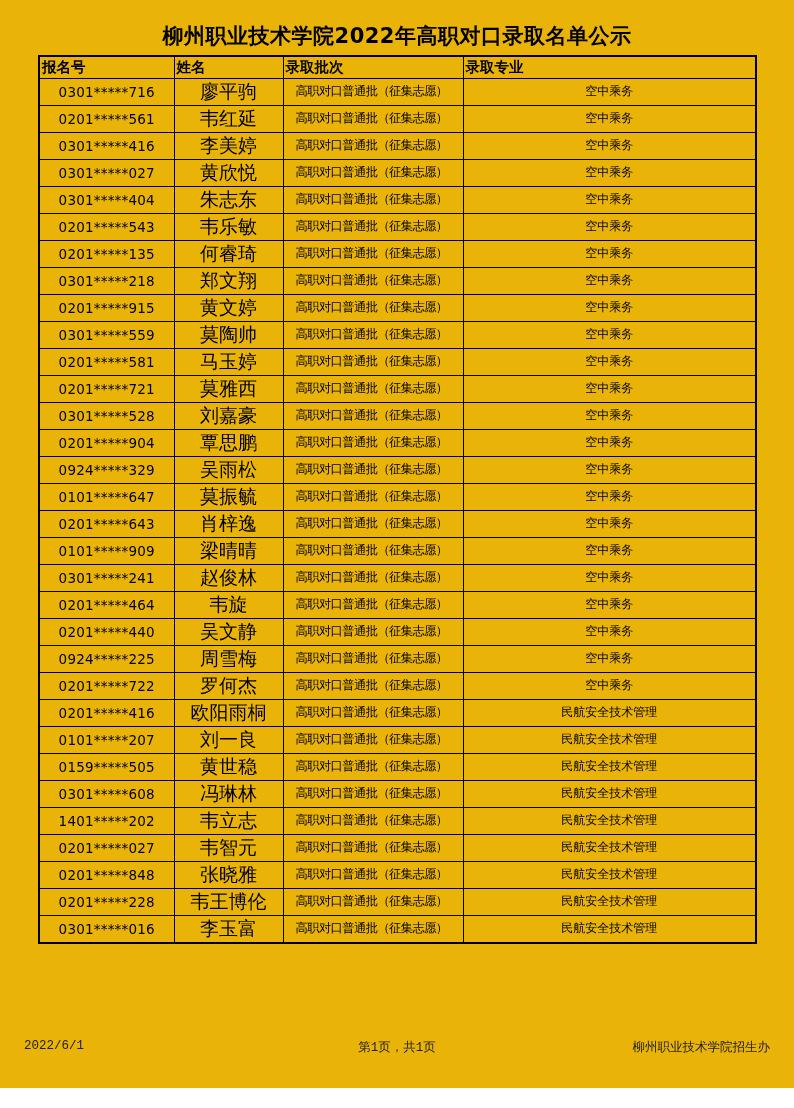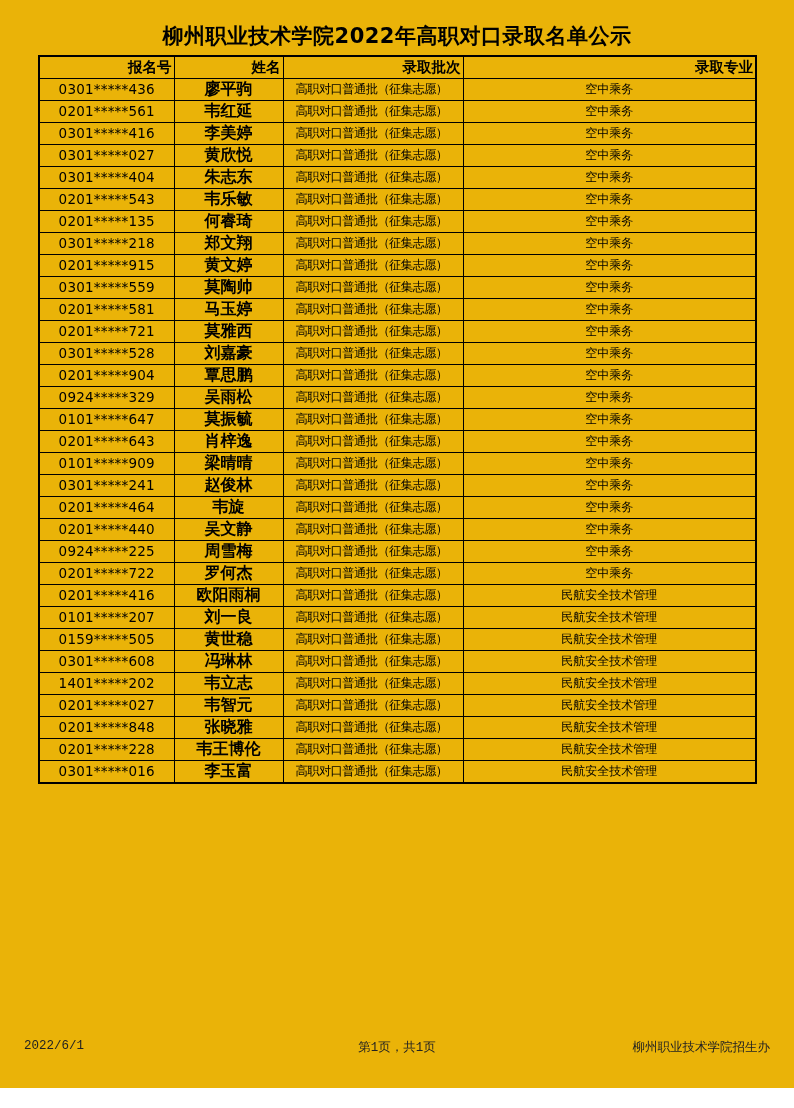--- a/index.html
+++ b/index.html
@@ -39,30 +39,30 @@
     border: 1.5px solid #000000;
     padding: 0 2px;
     overflow: hidden;
     white-space: nowrap;
     vertical-align: middle;
   }
   .admission-table th {
     height: 22px;
     font-size: 14.5px;
     font-weight: bold;
-    text-align: right;
+    text-align: left;
   }
   .admission-table td {
     height: 19.3px;
     font-size: 13px;
     text-align: center;
     font-weight: normal;
   }
   .admission-table td.col-reg  { font-size: 13.5px; letter-spacing: 0.2px; }
-  .admission-table td.col-name { font-size: 16px; font-weight: bold; }
+  .admission-table td.col-name { font-size: 19px; }
   .admission-table td.col-batch {
     text-align: left;
     font-size: 12.3px;
     padding-left: 12px;
     letter-spacing: -0.6px;
   }
   .admission-table td.col-major { font-size: 12px; font-family: Liberation Mono, monospace; }
   .footer {
     position: absolute;
     top: 1039px; left: 0;
@@ -93,21 +93,21 @@
     <thead>
       <tr>
         <th>报名号</th>
         <th>姓名</th>
         <th>录取批次</th>
         <th>录取专业</th>
       </tr>
     </thead>
     <tbody id="table-body">
         <tr>
-          <td class="col-reg">0301*****436</td>
+          <td class="col-reg">0301*****716</td>
           <td class="col-name">廖平驹</td>
           <td class="col-batch">高职对口普通批（征集志愿）</td>
           <td class="col-major">空中乘务</td>
         </tr>
         <tr>
           <td class="col-reg">0201*****561</td>
           <td class="col-name">韦红延</td>
           <td class="col-batch">高职对口普通批（征集志愿）</td>
           <td class="col-major">空中乘务</td>
         </tr>

